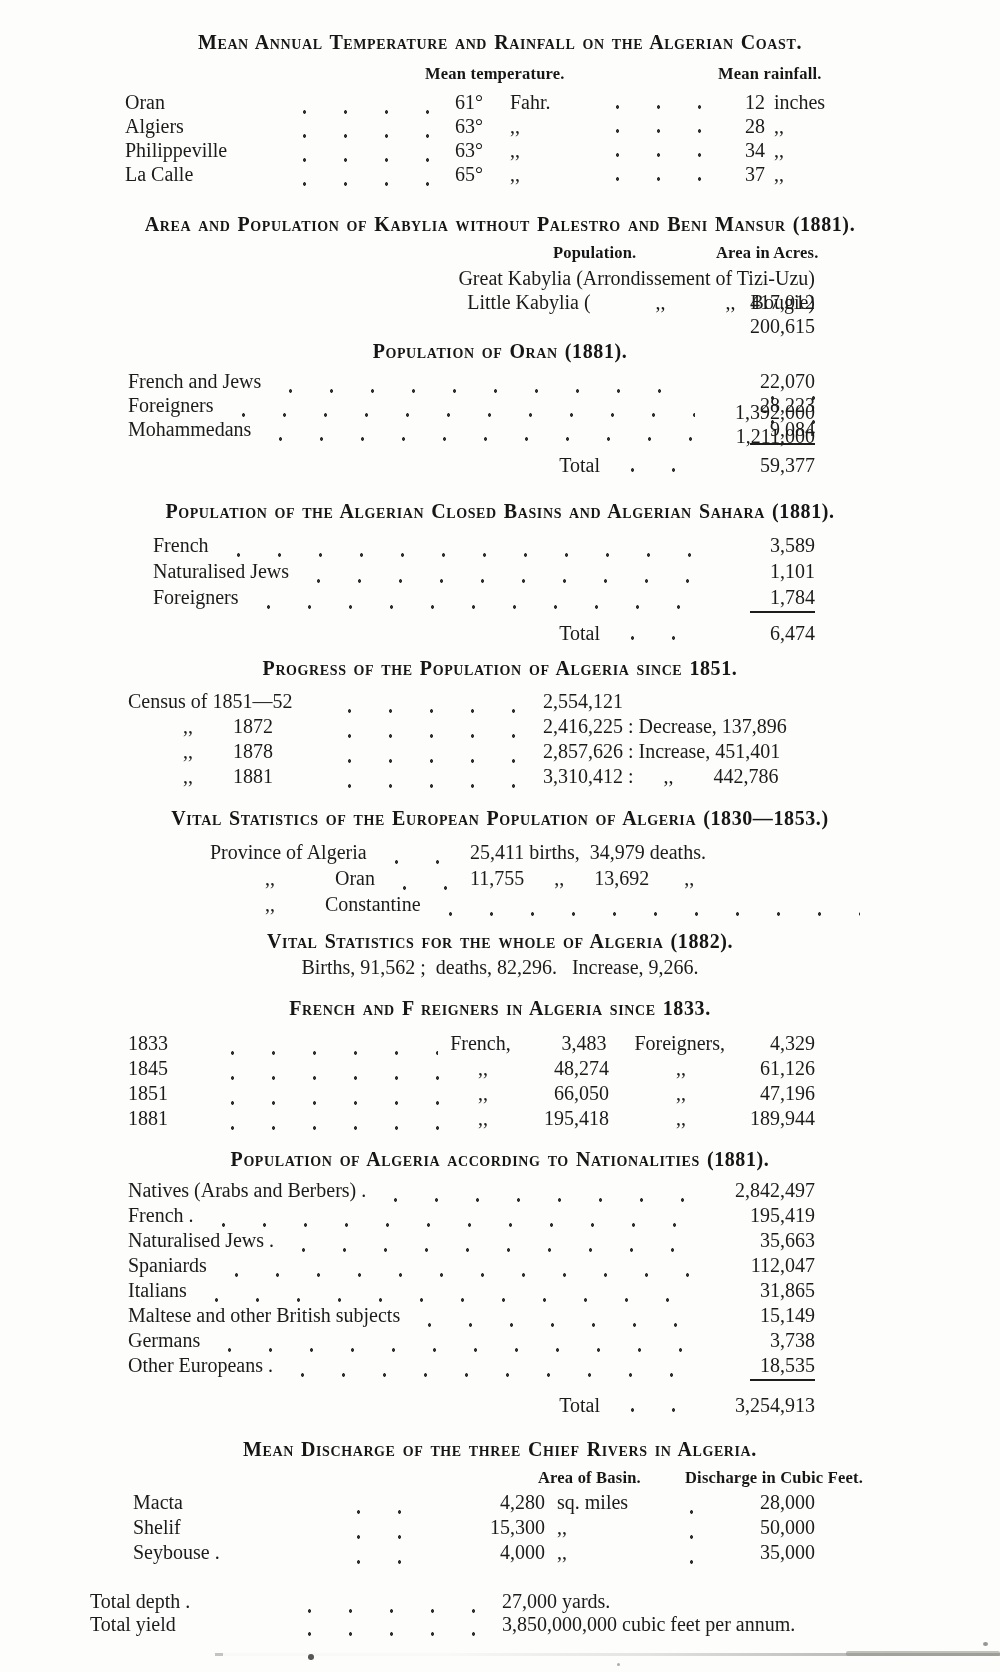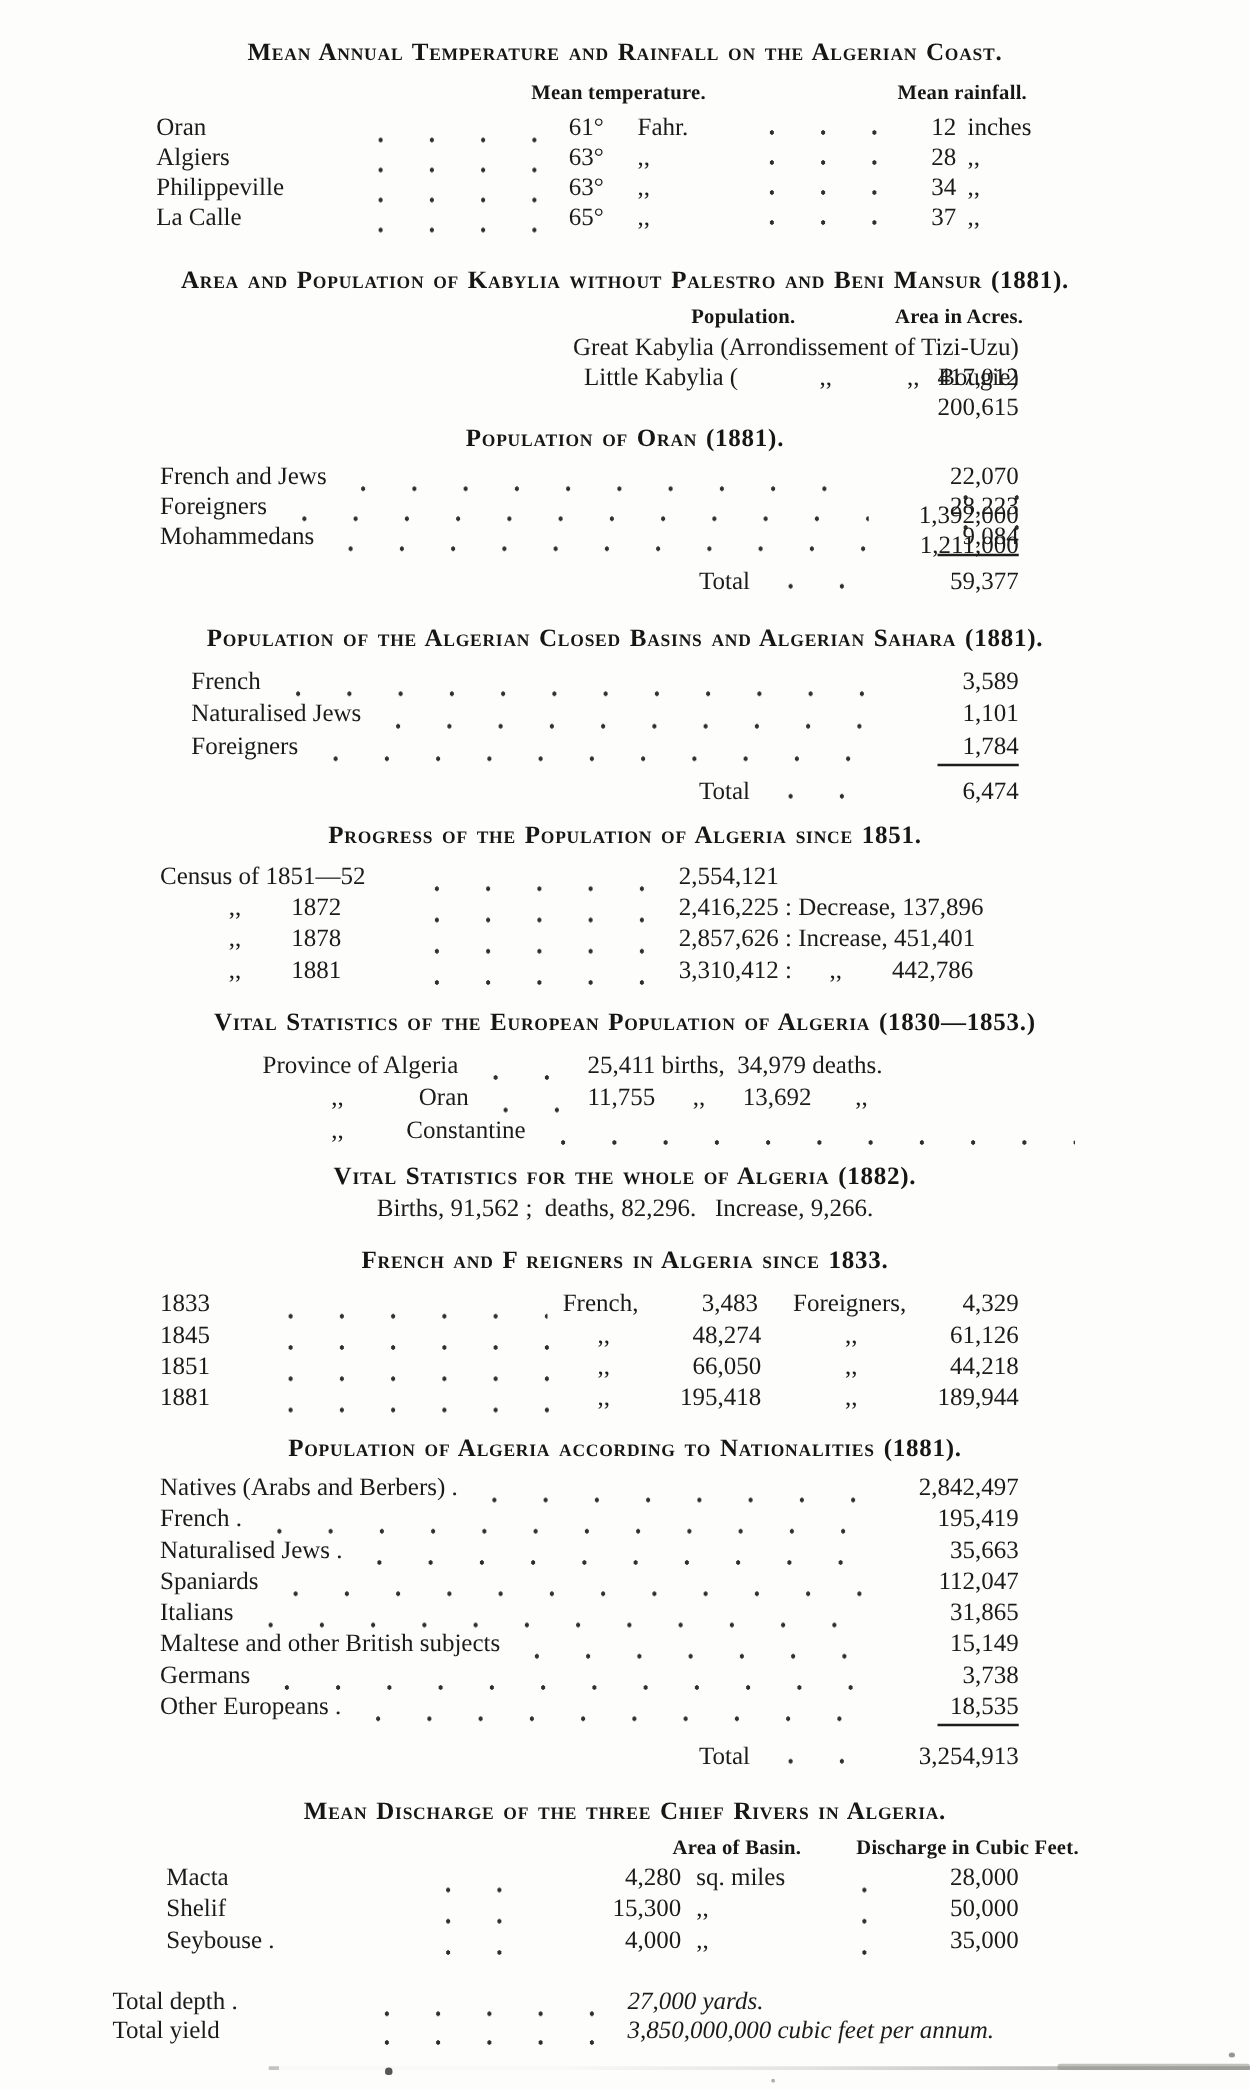--- a/index.html
+++ b/index.html
@@ -95,21 +95,21 @@
   .bw{flex:0 0 190px;display:flex;align-items:baseline;}
   .bw .bn{flex:0 0 92px;text-align:right;}
   .bw .bu{margin-left:12px;}
   .row10 .d1{width:48px;}
   .row10 .dn{flex:0 0 92px;text-align:right;}
   
   .rows11{margin-top:8px;}
   .row11{height:23px;margin-left:90px;}
   .row11 .lbl{flex:0 0 187px;}
   .row11 .d3{width:225px;}
-  .row11 .val{flex:0 0 auto;font-style:italic;}
+  .row11 .val{flex:0 0 auto;}
   
   .scanline{position:absolute;left:215px;right:0;top:1653px;height:2.5px;opacity:.45;
     background:linear-gradient(90deg,rgba(20,20,20,.55) 0 8px,rgba(0,0,0,.04) 8px 30%,rgba(20,20,20,.25) 55%,rgba(20,20,20,.6) 78%,rgba(20,20,20,.75));}
   .smear{position:absolute;left:846px;top:1651px;width:154px;height:5px;background:#8f8f89;opacity:.55;border-radius:2px;}
   .speck-a{position:absolute;left:308px;top:1654px;width:6px;height:6px;background:#3a3a3a;border-radius:50% 50% 40% 40%;opacity:.85;}
   .speck-b{position:absolute;left:617px;top:1663px;width:3px;height:3px;background:#777;border-radius:50%;opacity:.6;}
   .speck-c{position:absolute;left:983px;top:1642px;width:5px;height:4px;background:#6a6a6a;border-radius:50%;opacity:.7;}
 </style>
 </head>
 <body>
@@ -334,21 +334,21 @@
         </div>
       <div class="row row8">
           <span class="yr">1851</span>
           <span class="dots"></span>
           <span class="f8">
             <span class="q">,,</span>
             <span class="n">66,050</span>
           </span>
           <span class="g8">
             <span class="q">,,</span>
-            <span class="n">44,218</span>
+            <span class="n">47,196</span>
           </span>
         </div>
       <div class="row row8">
           <span class="yr">1881</span>
           <span class="dots"></span>
           <span class="f8">
             <span class="q">,,</span>
             <span class="n">195,418</span>
           </span>
           <span class="g8">

